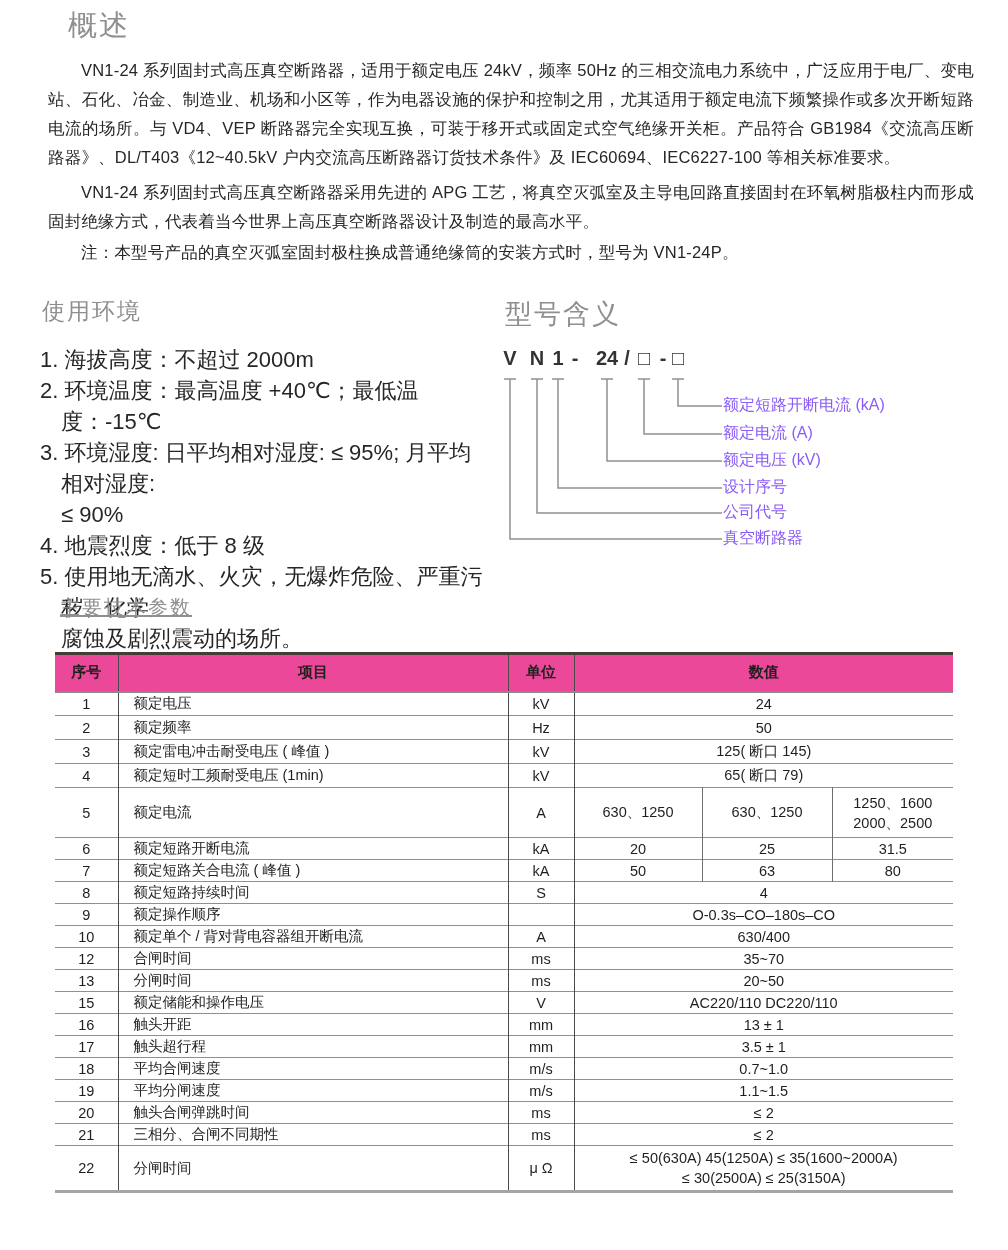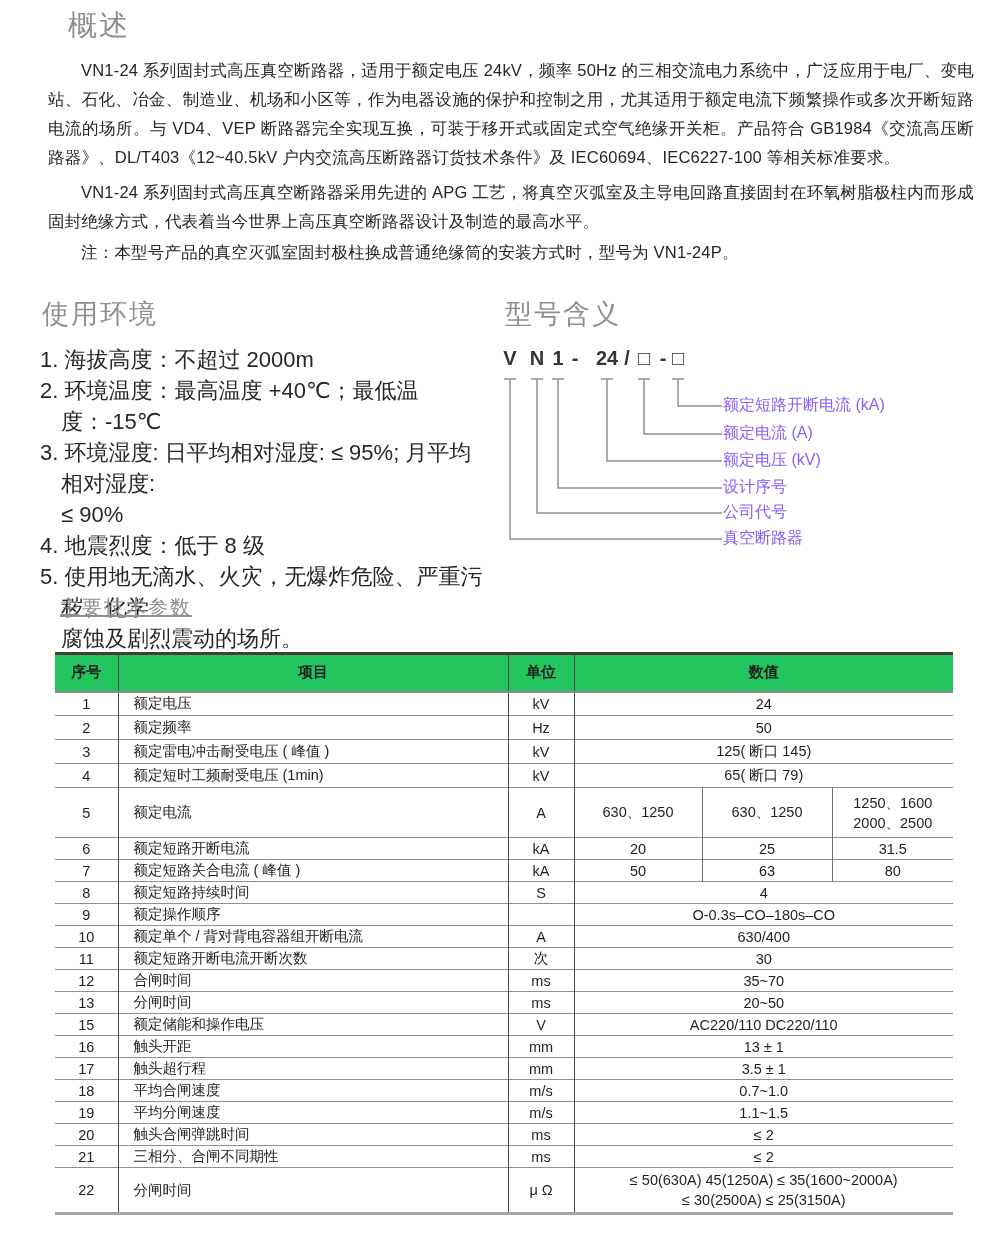--- a/index.html
+++ b/index.html
@@ -4,21 +4,21 @@
 <style>
   html,body{margin:0;padding:0;background:#ffffff;}
   .page{
     position:relative;width:1008px;height:1250px;background:#ffffff;
     font-family:"Liberation Sans","DejaVu Sans",sans-serif;color:#2a2a2a;
     overflow:hidden;
   }
   
   .h-gray{color:#8f8f8f;font-weight:400;margin:0;letter-spacing:2px;}
   .h1{position:absolute;left:40px;top:6px;font-size:29px;margin-left:28px;}
-  .h2-env{position:absolute;left:42px;top:296px;font-size:27px;}
+  .h2-env{position:absolute;left:42px;top:296px;font-size:23px;}
   .h2-model{position:absolute;left:505px;top:296px;font-size:27px;}
   .h2-param{position:absolute;left:60px;top:594px;font-size:20px;text-decoration:underline;}
 
   
   .para{position:absolute;left:40px;width:926px;margin:8px;
         font-size:16.5px;line-height:29px;text-align:justify;text-indent:2em;
         color:#262626;letter-spacing:.2px;}
   .p1{top:48px;}
   .p2{top:170px;}
   .note{top:230px;text-align:left;}
@@ -39,21 +39,21 @@
                font-size:16px;color:#8b5cf6;white-space:nowrap;}
   .ml0{top:395px}.ml1{top:423px}.ml2{top:450px}
   .ml3{top:477px}.ml4{top:502px}.ml5{top:528px}
 
   
   .param-table{position:absolute;left:55px;top:652px;width:898px;
                border-collapse:collapse;table-layout:fixed;
                font-size:14.5px;color:#1f1f1f;
                border-top:3px solid #463c36;border-bottom:3px solid #a5a5a5;}
   .param-table tr{border-bottom:1px solid #8f8f8f;}
-  .param-table tr.hdr{height:38px;background:#22c55e;border-bottom:2px solid #8a8a8a;padding-left:36px;}
+  .param-table tr.hdr{height:38px;background:#ec4899;border-bottom:2px solid #8a8a8a;padding-left:36px;}
   .param-table tr.r{height:22px;}
   .param-table tr.r4{height:24px;}
   .param-table tr.tall{height:50px;}
   .param-table tr.last{height:46px;}
   .param-table td,.param-table th{padding:0;vertical-align:middle;text-align:center;
                                   font-weight:400;overflow:hidden;}
   .param-table th{font-weight:700;font-size:15px;}
   .b-l{border-left:1px solid #4a4a4a;}
   .b-sub{border-left:1px solid #6e6e6e;}
   .cell-item{text-align:left !important;padding-left:15px !important;}
@@ -194,26 +194,20 @@
       <td class="b-l"></td>
       <td class="b-l" colspan="3">O-0.3s–CO–180s–CO</td>
     </tr>
     <tr class="r">
       <td>10</td>
       <td class="b-l cell-item">额定单个 / 背对背电容器组开断电流</td>
       <td class="b-l">A</td>
       <td class="b-l" colspan="3">630/400</td>
     </tr>
     <tr class="r">
-      <td>11</td>
-      <td class="b-l cell-item">额定短路开断电流开断次数</td>
-      <td class="b-l">次</td>
-      <td class="b-l" colspan="3">30</td>
-    </tr>
-    <tr class="r">
       <td>12</td>
       <td class="b-l cell-item">合闸时间</td>
       <td class="b-l">ms</td>
       <td class="b-l" colspan="3">35~70</td>
     </tr>
     <tr class="r">
       <td>13</td>
       <td class="b-l cell-item">分闸时间</td>
       <td class="b-l">ms</td>
       <td class="b-l" colspan="3">20~50</td>

